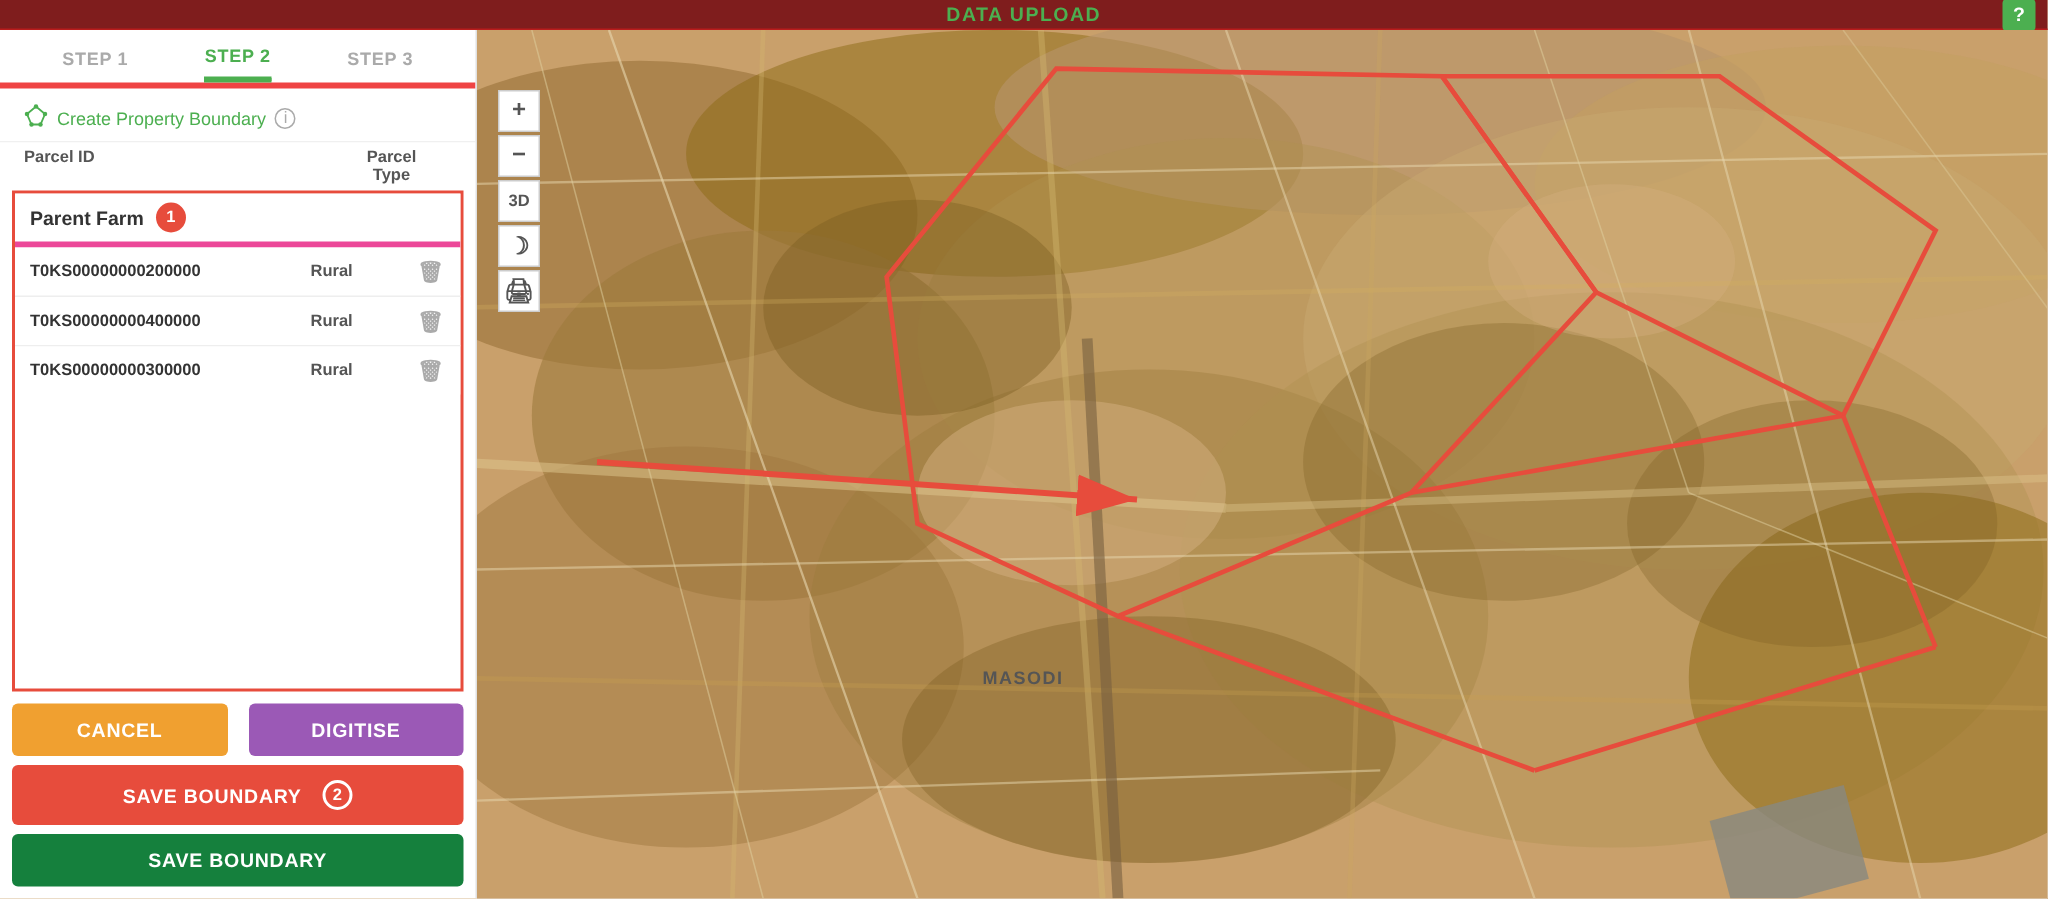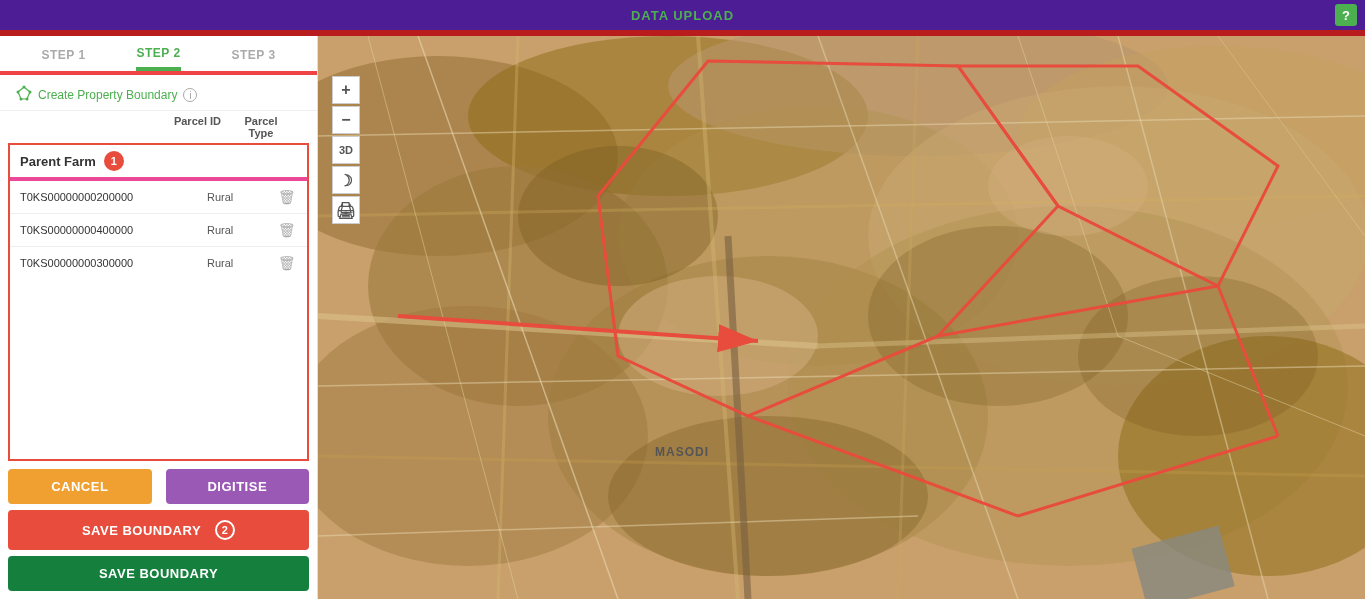--- a/index.html
+++ b/index.html
@@ -1,24 +1,24 @@
 <!DOCTYPE html>
 <html><head>
   <meta charset="utf-8">
   <style>
     * { box-sizing: border-box; margin: 0; padding: 0; }
     body { font-family: Arial, sans-serif; display: flex; flex-direction: column; width: 1365px; height: 599px; overflow: hidden; background: #fff; }
 
     .top-bar {
-      height: 36px;
-      background: #4c1d95;
+      height: 20px;
+      background: #7f1d1d;
       display: flex;
       align-items: center;
       justify-content: center;
-      border-bottom: 6px solid #b91c1c;
+      border-bottom: 1px solid #b91c1c;
       position: relative;
     }
     .top-bar-title {
       color: #4caf50;
       font-size: 13px;
       font-weight: bold;
       letter-spacing: 1px;
     }
     .help-btn {
       position: absolute;
@@ -113,21 +113,21 @@
     }
 
     .table-header {
       display: flex;
       padding: 4px 16px;
       font-size: 11px;
       font-weight: bold;
       color: #555;
       background: #fff;
     }
-    .table-header .col-id { flex: 1; text-align: right; }
+    .table-header .col-id { flex: 1; }
     .table-header .col-type { width: 80px; text-align: center; }
 
     .parcel-list {
       border: 2px solid #e74c3c;
       margin: 0 8px;
       flex: 1;
       overflow-y: auto;
     }
 
     .parent-farm-row {
@@ -152,20 +152,21 @@
       font-size: 11px;
       font-weight: bold;
     }
 
     .parcel-row {
       display: flex;
       align-items: center;
       padding: 8px 10px;
       border-bottom: 1px solid #eee;
       background: #fff;
+      font-weight: bold;
     }
     .parcel-row:last-child { border-bottom: none; }
     .parcel-id {
       flex: 1;
       font-size: 11px;
       color: #333;
     }
     .parcel-type {
       width: 70px;
       font-size: 11px;

